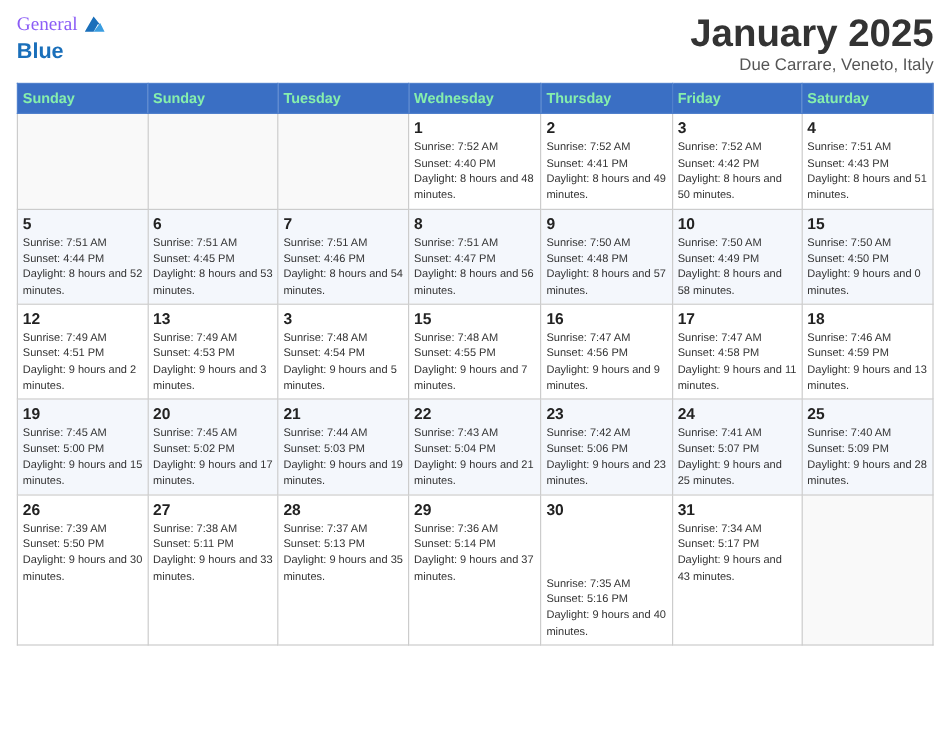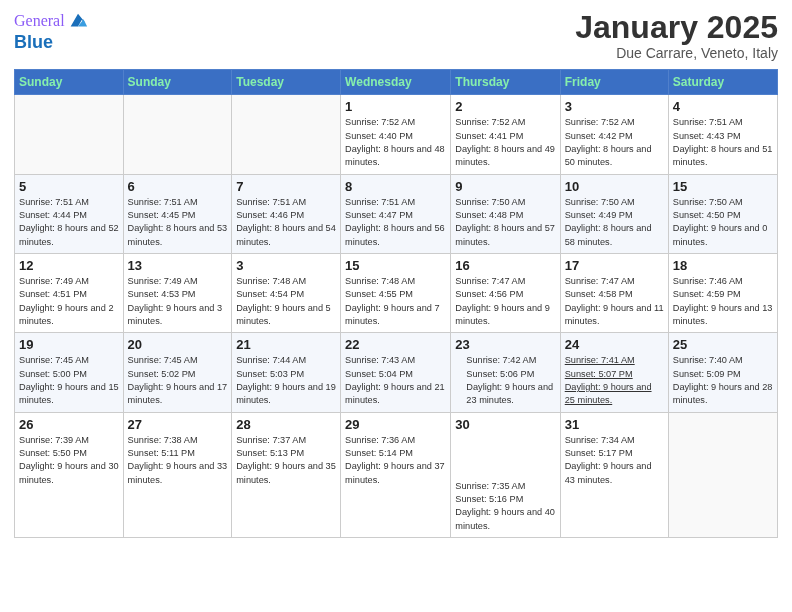--- a/index.html
+++ b/index.html
@@ -268,27 +268,27 @@
 Daylight: 9 hours and 19 minutes.</div>
           </td>
           <td>
             <span class="day-number">22</span>
             <div class="day-info" style="white-space: pre-line;">Sunrise: 7:43 AM
 Sunset: 5:04 PM
 Daylight: 9 hours and 21 minutes.</div>
           </td>
           <td>
             <span class="day-number">23</span>
-            <div class="day-info" style="white-space: pre-line; margin-left: 11px;">Sunrise: 7:42 AM
+            <div class="day-info" style="white-space: pre-line;">Sunrise: 7:42 AM
 Sunset: 5:06 PM
 Daylight: 9 hours and 23 minutes.</div>
           </td>
           <td>
             <span class="day-number">24</span>
-            <div class="day-info" style="white-space: pre-line; text-decoration: underline;">Sunrise: 7:41 AM
+            <div class="day-info" style="white-space: pre-line;">Sunrise: 7:41 AM
 Sunset: 5:07 PM
 Daylight: 9 hours and 25 minutes.</div>
           </td>
           <td>
             <span class="day-number">25</span>
             <div class="day-info" style="white-space: pre-line;">Sunrise: 7:40 AM
 Sunset: 5:09 PM
 Daylight: 9 hours and 28 minutes.</div>
           </td>
         </tr>

